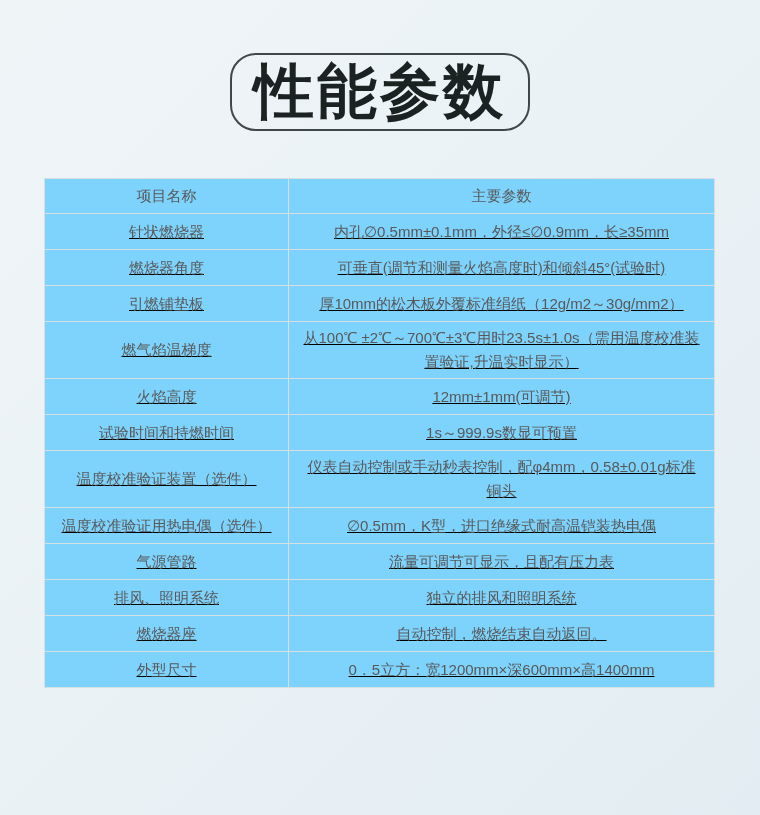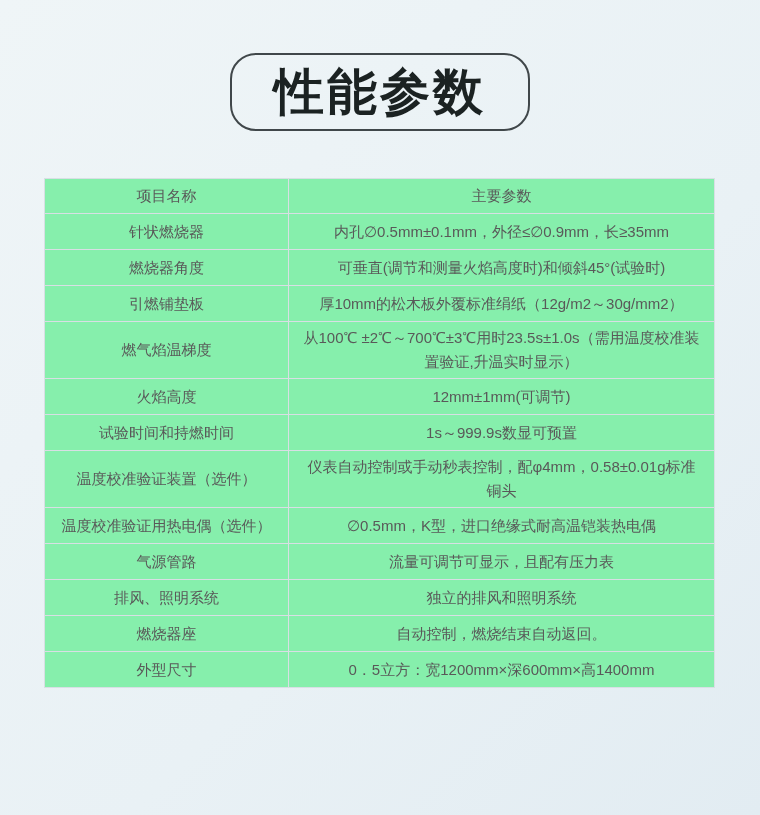--- a/index.html
+++ b/index.html
@@ -24,51 +24,51 @@
     top: 53px;
     width: 296px;
     height: 74px;
     border: 2px solid #40474a;
     border-radius: 26px;
     display: flex;
     align-items: center;
     justify-content: center;
   }
   .title-text {
-    font-size: 50px;
+    font-size: 60px;
     font-weight: 700;
     color: #1b2222;
     letter-spacing: 3px;
     line-height: 1;
   }
   table.spec-table {
     position: absolute;
     left: 44px;
     top: 178px;
     width: 670px;
     border-collapse: collapse;
     table-layout: fixed;
-    background: #86efac;
+    background: #7dd3fc;
   }
   .spec-table th,
   .spec-table td {
     border: 1px solid #d8dfe4;
     text-align: center;
     vertical-align: middle;
     color: #595959;
     font-size: 15px;
     font-weight: 400;
     padding: 2px 12px;
     line-height: 1.6;
     word-break: break-all;
   }
   .spec-table col.c1 { width: 244px; }
   .spec-table col.c2 { width: 426px; }
   .spec-table thead tr { height: 35px; }
-  .spec-table tbody tr { height: 36px; }
+  .spec-table tbody tr { height: 36px; text-decoration: underline; }
   .spec-table tbody tr.tall { height: 57px; padding-left: 32px; }
 </style>
 </head>
 <body>
 
 <div class="page">
 
   <div class="title-box">
     <span class="title-text">性能参数</span>
   </div>

